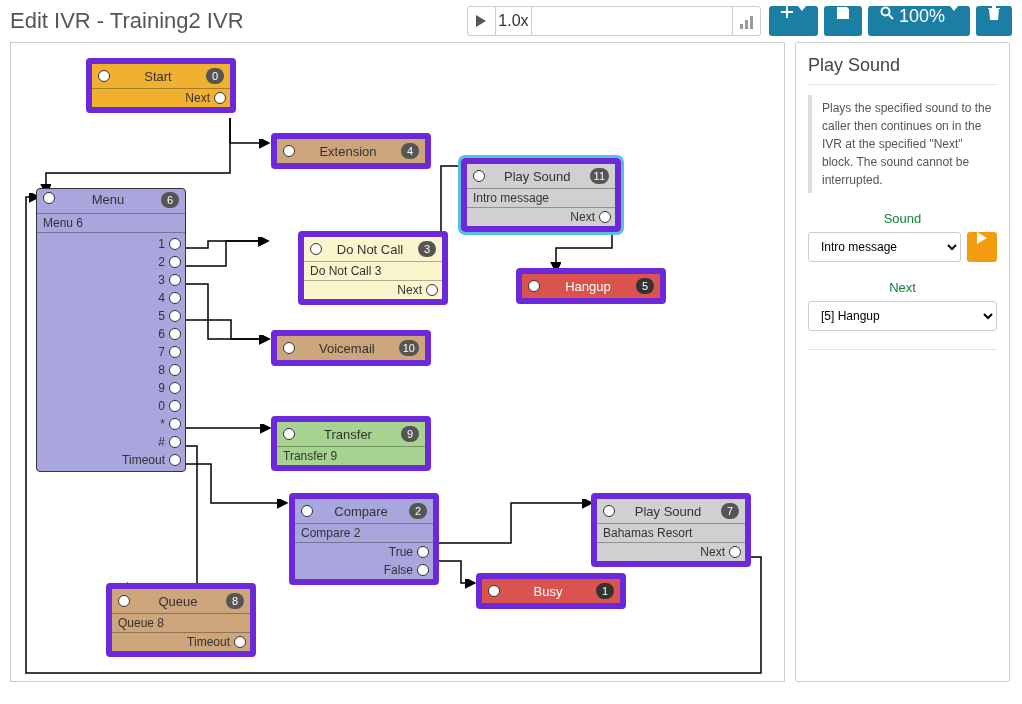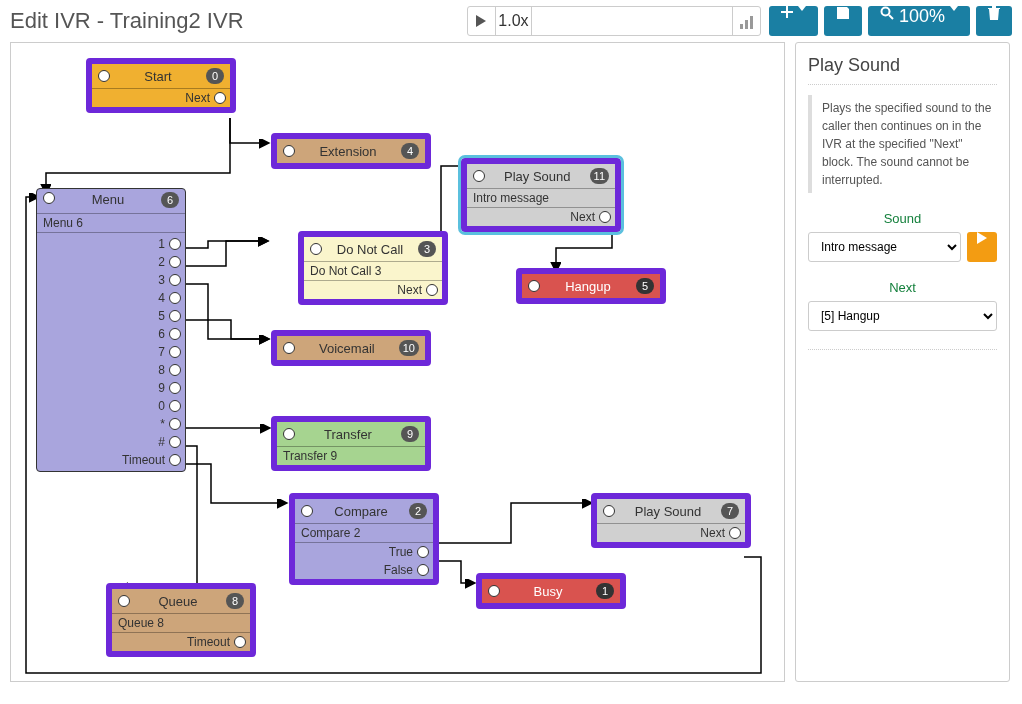--- a/index.html
+++ b/index.html
@@ -351,20 +351,21 @@
           <span class="badge">5</span>
         </div>
     </div>
 
     <div class="node grey" style="left:580px; top:450px; width:160px;">
       <div class="head">
           <span class="port in"></span>
           <span class="title">Play Sound</span>
           <span class="badge">7</span>
         </div>
+      <div class="sub">Bahamas Resort</div>
       <div class="outs">
           <div class="out-row">
             <span>Next</span>
             <span class="port"></span>
           </div>
         </div>
     </div>
 
   </div>
 

